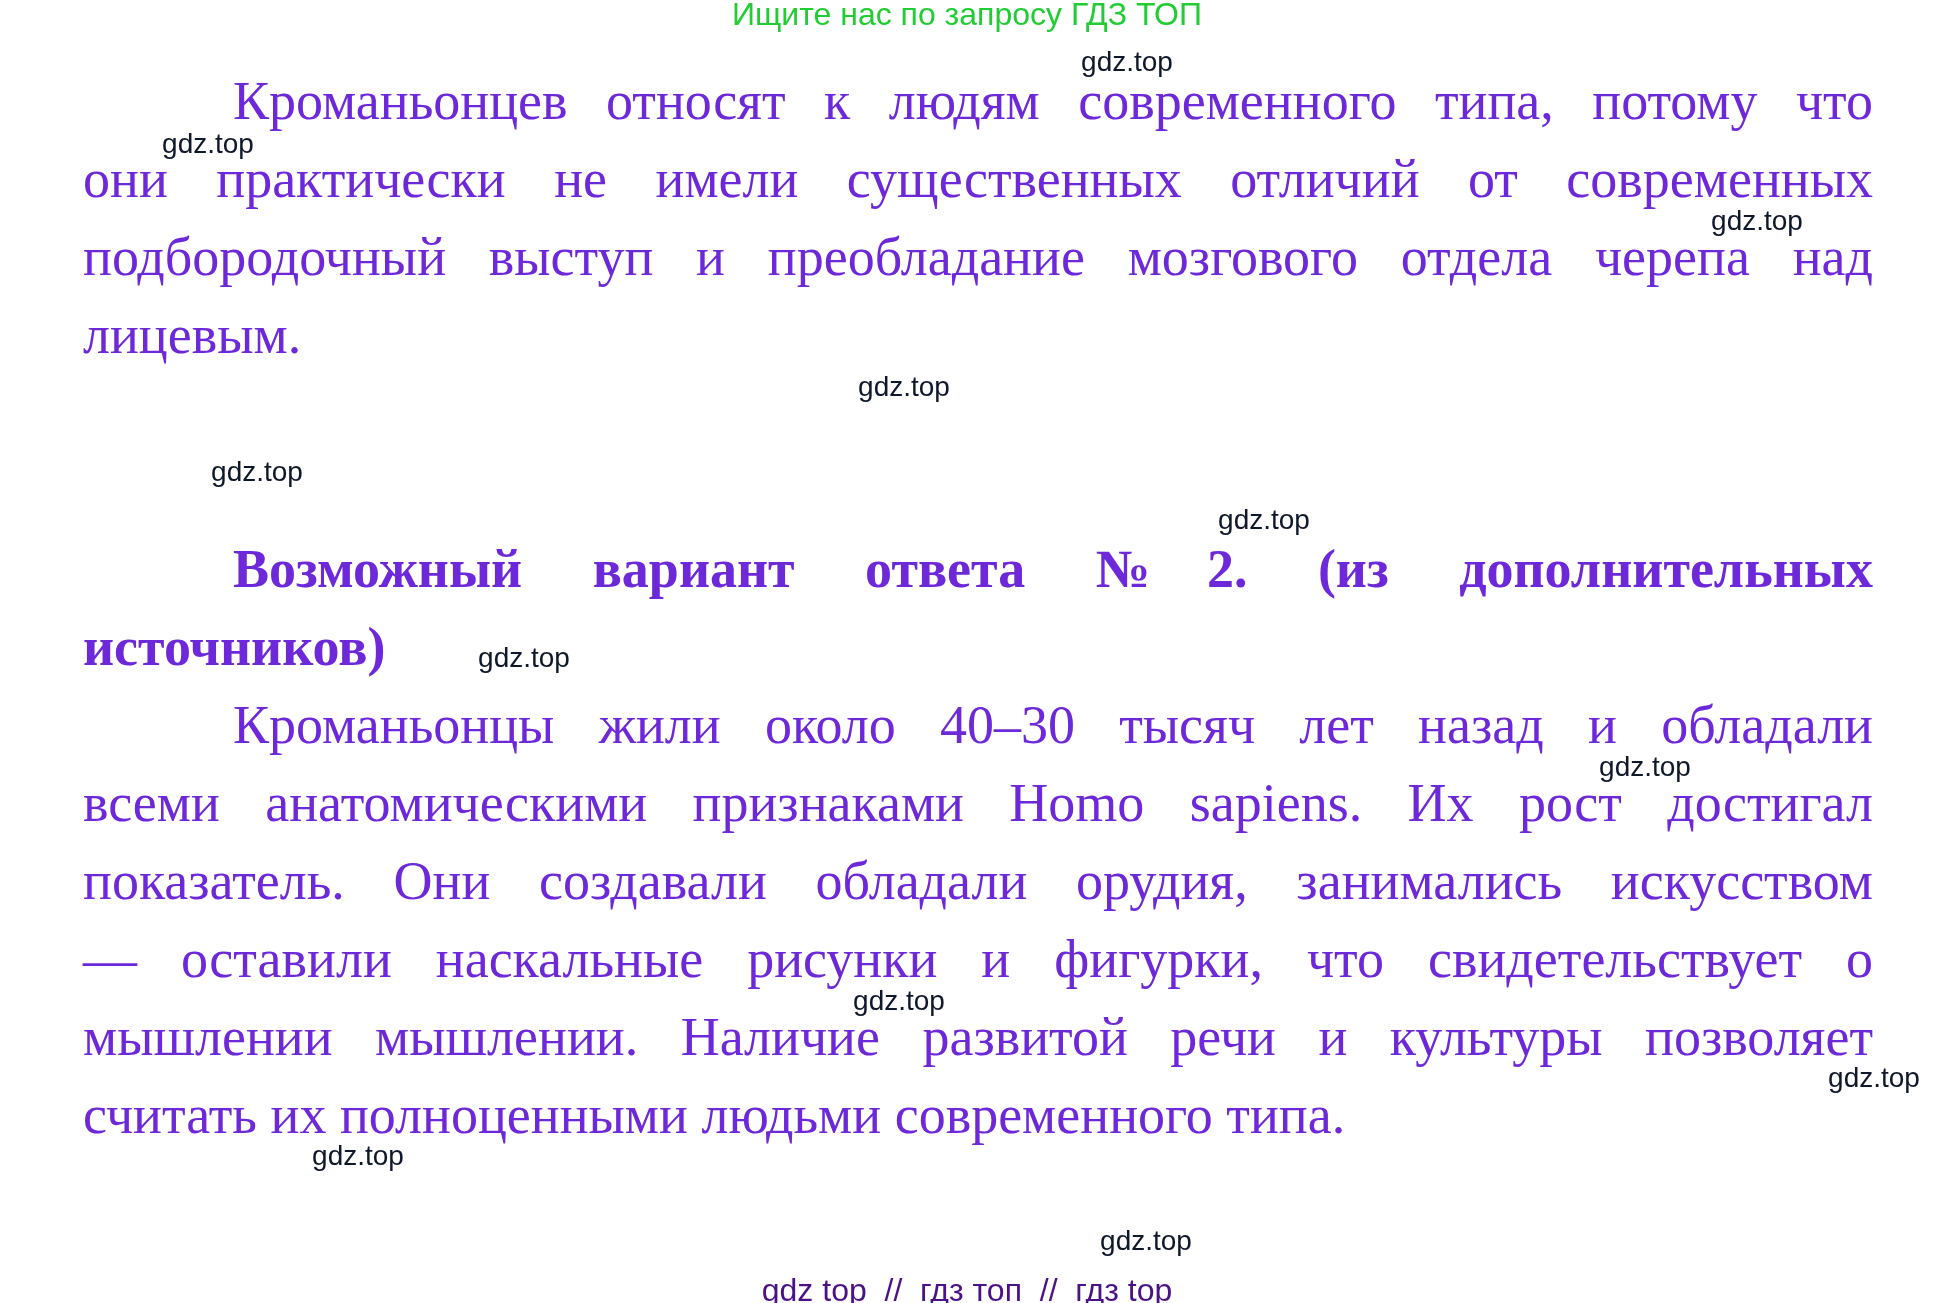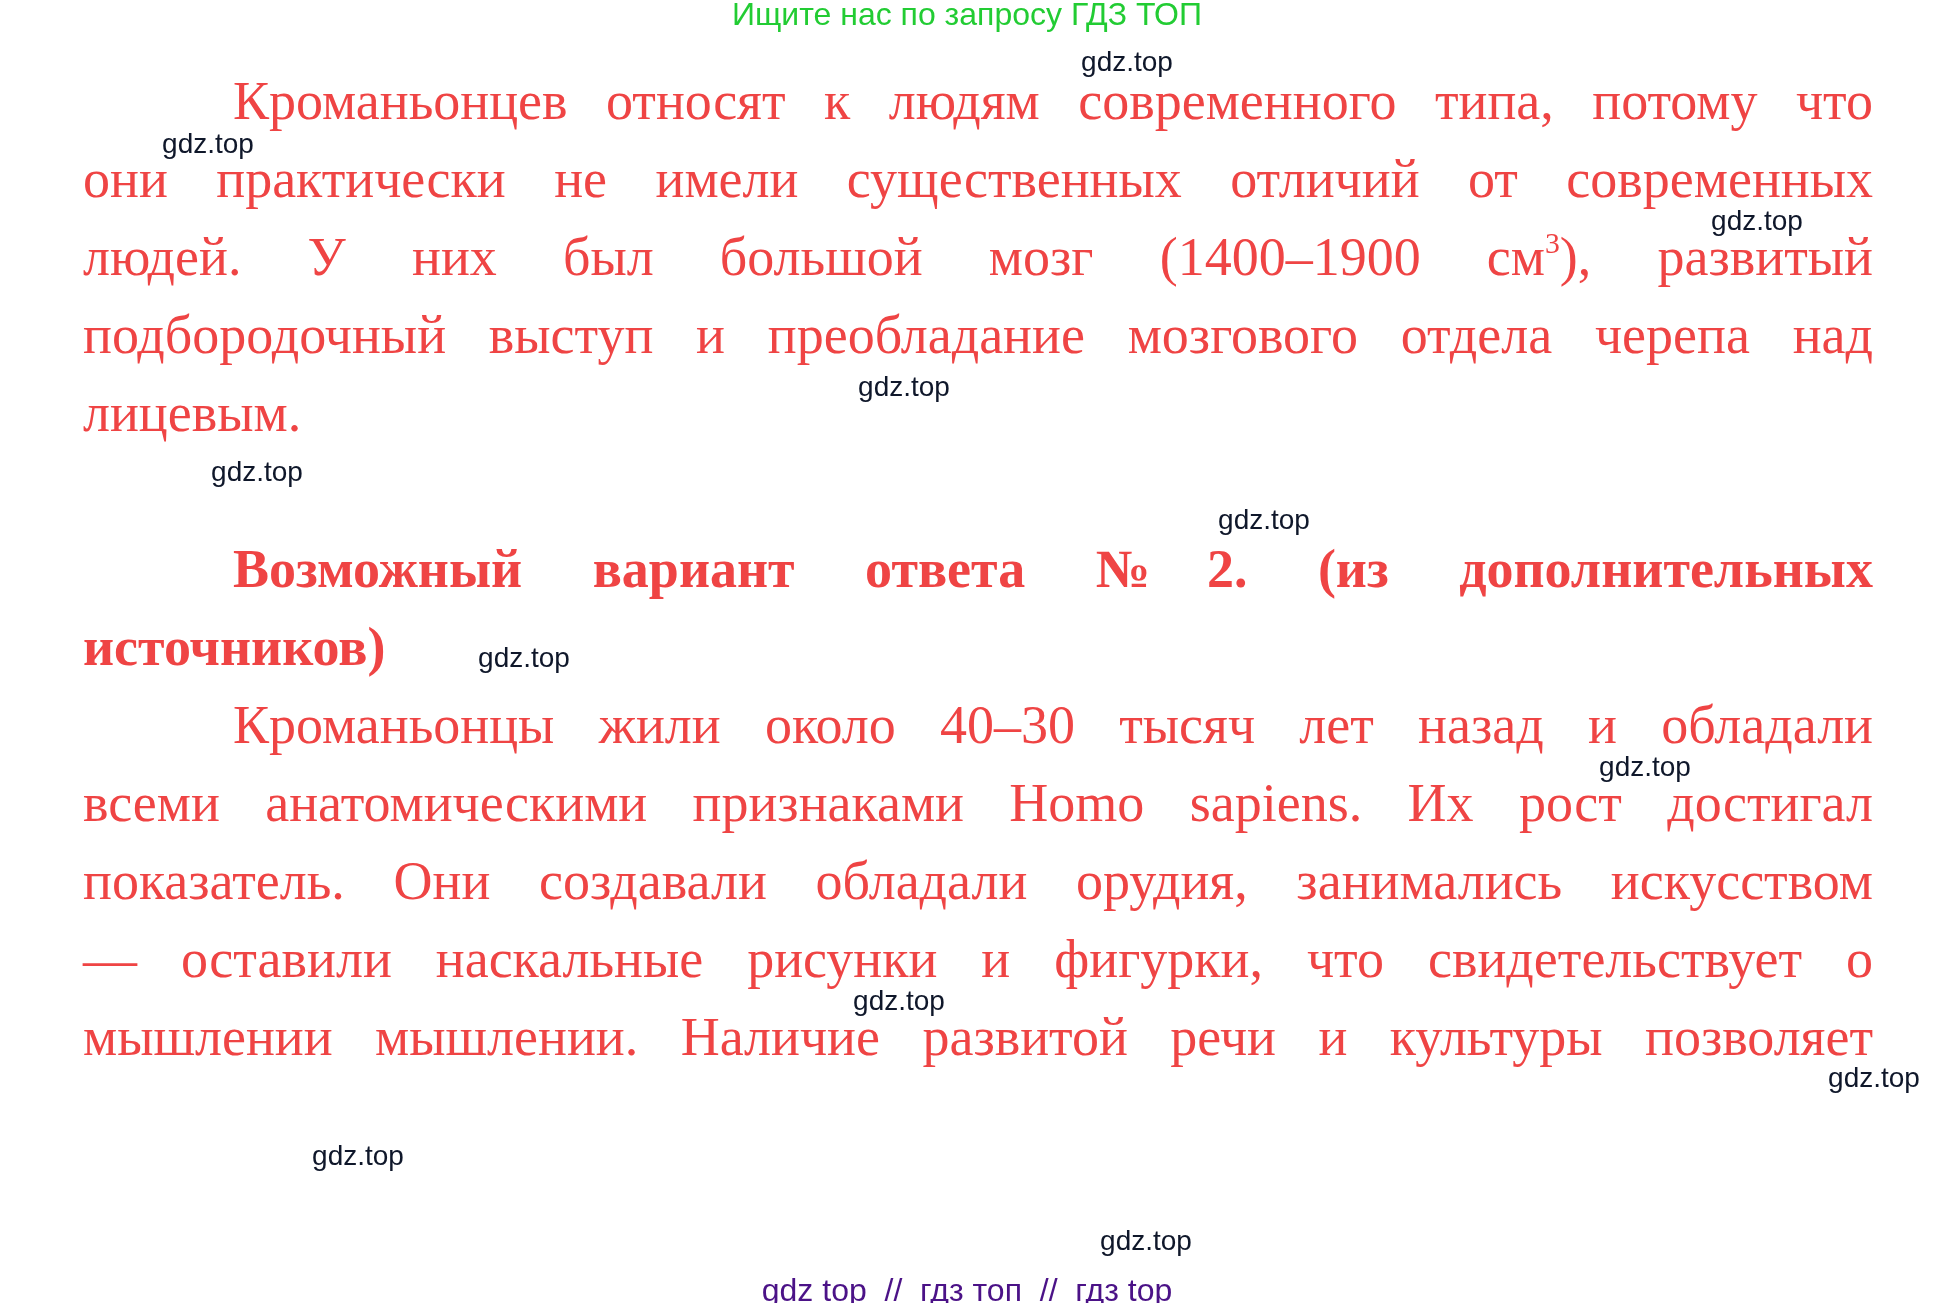--- a/index.html
+++ b/index.html
@@ -2,52 +2,52 @@
 <html><head>
 <meta charset="utf-8">
 <style>
   html, body { margin:0; padding:0; background:#ffffff; }
   body { width:1934px; height:1303px; position:relative; overflow:hidden; }
   .header { position:absolute; top:-4px; left:0; width:1934px; text-align:center;
     font-family:"Liberation Sans", sans-serif; font-size:32px; color:#22cc33; }
   .footer { position:absolute; top:1272px; left:0; width:1934px; text-align:center;
     font-family:"Liberation Sans", sans-serif; font-size:32px; color:#4b1287; }
   .para { position:absolute; left:83px; width:1790px; font-family:"Liberation Serif", serif;
-    font-size:54px; line-height:78px; color:#ef4444; text-align:justify; }
+    font-size:54px; line-height:78px; color:#6d28d9; text-align:justify; }
   .line { display:block; white-space:nowrap; text-align:justify; text-align-last:justify; height:78px; }
   .line.last { text-align-last:left; }
   .indent { padding-left:150px; }
   .bold { font-weight:bold; }
   .wm { position:absolute; font-family:"Liberation Sans", sans-serif; font-size:28px; color:#0f172a; transform:translate(-50%,-50%); white-space:nowrap; }
   sup { font-size:0.55em; vertical-align:0.75em; line-height:0; }
 </style>
 </head>
 <body>
 
 <div class="header">Ищите нас по запросу ГДЗ ТОП</div>
 
 <div class="para" style="top:62px;">
   <span class="line indent">Кроманьонцев относят к людям современного типа, потому что</span>
   <span class="line">они практически не имели существенных отличий от современных</span>
-  <span class="line"><span>людей. У них был большой мозг (1400–1900 см</span><sup>3</sup><span>), развитый</span></span>
   <span class="line">подбородочный выступ и преобладание мозгового отдела черепа над</span>
   <span class="line last">лицевым.</span>
 </div>
 
 <div class="para bold" style="top:530px;">
   <span class="line indent">Возможный вариант ответа №2. (из дополнительных</span>
   <span class="line last">источников)</span>
 </div>
 
 <div class="para" style="top:686px;">
   <span class="line indent">Кроманьонцы жили около 40–30 тысяч лет назад и обладали</span>
   <span class="line">всеми анатомическими признаками Homo sapiens. Их рост достигал</span>
   <span class="line">показатель. Они создавали обладали орудия, занимались искусством</span>
   <span class="line">— оставили наскальные рисунки и фигурки, что свидетельствует о</span>
   <span class="line">мышлении мышлении. Наличие развитой речи и культуры позволяет</span>
+  <span class="line last">считать их полноценными людьми современного типа.</span>
 </div>
 
 <span class="wm" style="left:1127px; top:62px;">gdz.top</span>
 <span class="wm" style="left:208px; top:144px;">gdz.top</span>
 <span class="wm" style="left:1757px; top:221px;">gdz.top</span>
 <span class="wm" style="left:904px; top:387px;">gdz.top</span>
 <span class="wm" style="left:257px; top:472px;">gdz.top</span>
 <span class="wm" style="left:1264px; top:520px;">gdz.top</span>
 <span class="wm" style="left:524px; top:658px;">gdz.top</span>
 <span class="wm" style="left:1645px; top:767px;">gdz.top</span>

